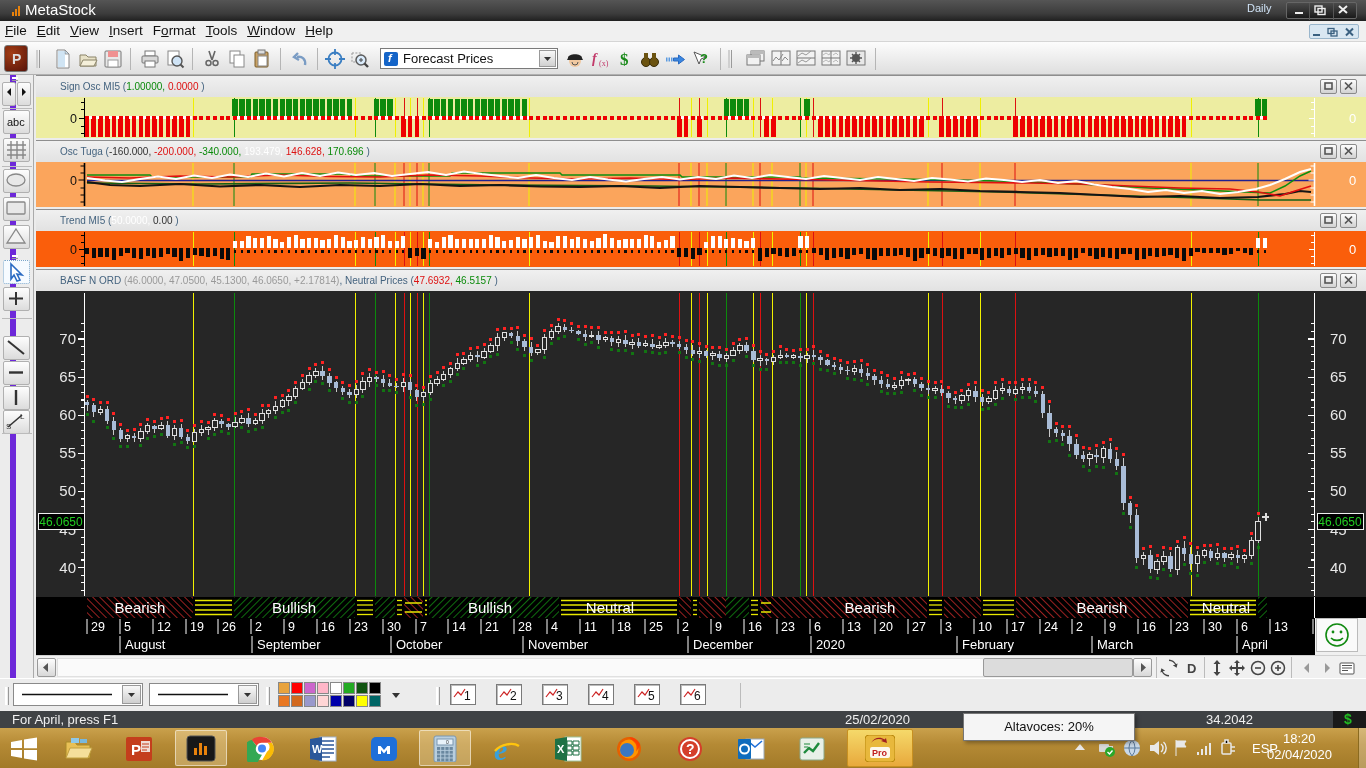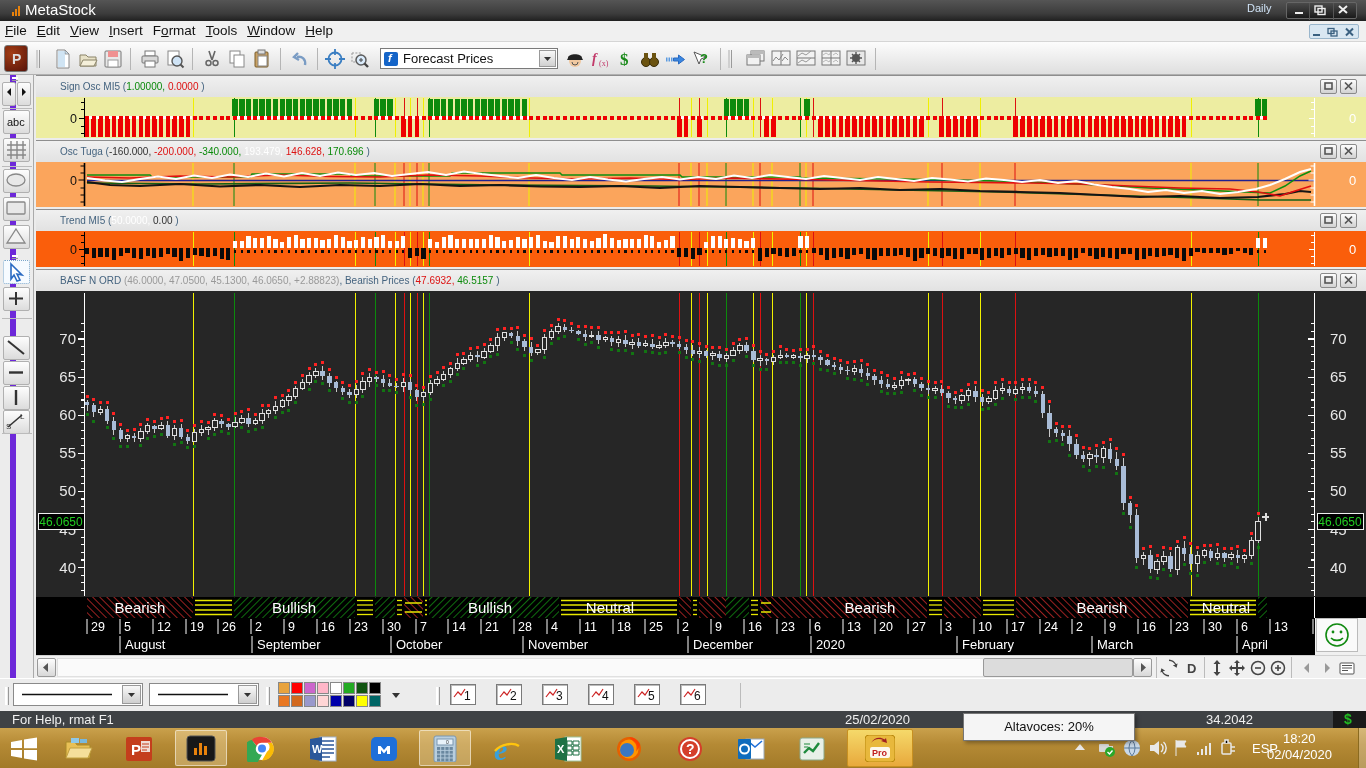--- a/index.html
+++ b/index.html
@@ -391,21 +391,21 @@
     <line x1="80.5" y1="32" x2="84.5" y2="32" stroke="#000"></line>
     <line x1="1314.5" y1="1" x2="1314.5" y2="35" stroke="#fff" stroke-width="1.6"></line>
     <line x1="1310.5" y1="4" x2="1314.5" y2="4" stroke="#fff"></line>
     <line x1="1310.5" y1="11" x2="1314.5" y2="11" stroke="#fff"></line>
     <line x1="1308.5" y1="18" x2="1314.5" y2="18" stroke="#fff"></line>
     <line x1="1310.5" y1="25" x2="1314.5" y2="25" stroke="#fff"></line>
     <line x1="1310.5" y1="32" x2="1314.5" y2="32" stroke="#fff"></line>
     <text x="77" y="23" font-family="Liberation Sans" font-size="12.5" fill="#111" text-anchor="end">0</text>
     <text x="1349" y="23" font-family="Liberation Sans" font-size="13" fill="#fff">0</text>
   </svg>
-<div class="ptitle" style="top:269px"><span class="tn">BASF N ORD </span><span style="color:#999">(46.0000, 47.0500, 45.1300, 46.0650, +2.88823)</span><span class="tk">, Bearish Prices (</span><span style="color:#dd1111">47.6932,</span> <span style="color:#0a8a0a">46.5157</span><span class="tk"> )</span>
+<div class="ptitle" style="top:269px"><span class="tn">BASF N ORD </span><span style="color:#999">(46.0000, 47.0500, 45.1300, 46.0650, +2.17814)</span><span class="tk">, Neutral Prices (</span><span style="color:#dd1111">47.6932,</span> <span style="color:#0a8a0a">46.5157</span><span class="tk"> )</span>
 <div class="pbtn" style="left:1284px"><svg width="15" height="13">
         <rect x="4" y="3" width="7" height="6" fill="none" stroke="#555" stroke-width="1.6"></rect>
       </svg></div>
 <div class="pbtn" style="left:1304px"><svg width="15" height="13">
         <path d="M4 2.5l7 7M11 2.5l-7 7" stroke="#555" stroke-width="1.7"></path>
       </svg></div>
 </div>
 <svg width="1366" height="306" style="position:absolute;left:0;top:291px" shape-rendering="crispEdges">
     <rect x="36" y="0" width="1330" height="306" fill="#262626"></rect>
     <line x1="193" y1="2" x2="193" y2="305" stroke="#f0f000"></line>
@@ -759,21 +759,21 @@
         <text x="13" y="15" font-size="12" fill="#111" font-family="Liberation Sans">5</text>
       </svg></div>
     <div class="abs" style="left:680px;top:5px;width:26px;height:21px;background:#fff;border:1px solid #7a7a7a;box-shadow:inset 1px 1px 0 #bbb">
 <svg width="24" height="19">
         <path d="M3 12l4-5 3 3 4-6" stroke="#cc2222" fill="none" stroke-width="1.2"></path>
         <text x="13" y="15" font-size="12" fill="#111" font-family="Liberation Sans">6</text>
       </svg></div>
     <div class="abs" style="left:740px;top:4px;width:1px;height:25px;background:#bbb"></div>
   </div>
 <div class="abs" style="left:0;top:711px;width:1366px;height:17px;background:#3f4245;color:#f0f0f0;font-size:13px">
-<span class="abs" style="left:12px;top:1px">For Help, rmat F1</span>
+<span class="abs" style="left:12px;top:1px">For April, press F1</span>
 <span class="abs" style="left:845px;top:1px">25/02/2020</span>
 <span class="abs" style="left:1206px;top:1px">34.2042</span>
 <div class="abs" style="left:1333px;top:0;width:33px;height:17px;background:#1a1a1a">
       <span style="position:absolute;left:11px;top:0px;color:#22bb22;font-size:14px;font-weight:bold">$</span>
     </div>
 </div>
 <div class="abs" style="left:0;top:728px;width:1366px;height:40px;background:linear-gradient(#caa14c,#b58a35 40%,#a27a28)">
     <svg class="abs" style="left:9px;top:7px" width="30" height="27">
       <path d="M2 7l11-2v8H2zM15 4.6L28 2.5v10.7H15zM2 15h11v8l-11-2zM15 15h13v10.5L15 23.4z" fill="#fff"></path>
     </svg>

